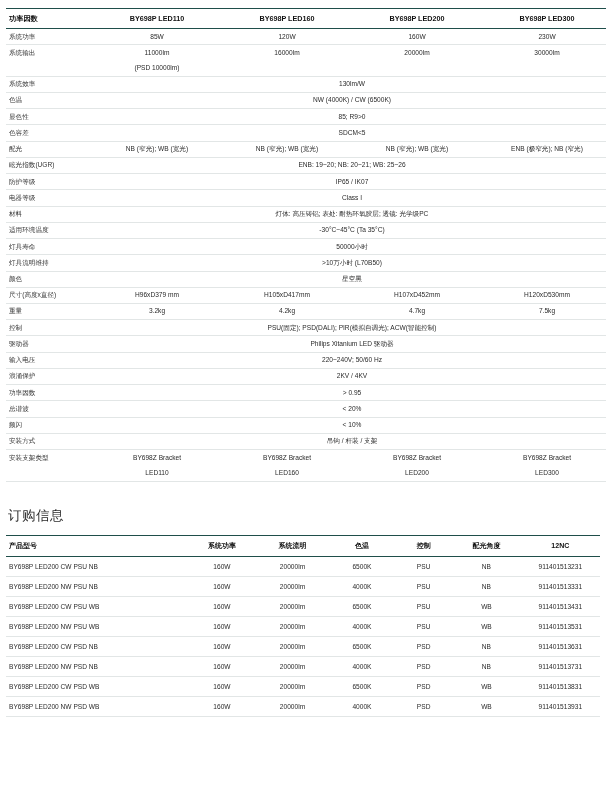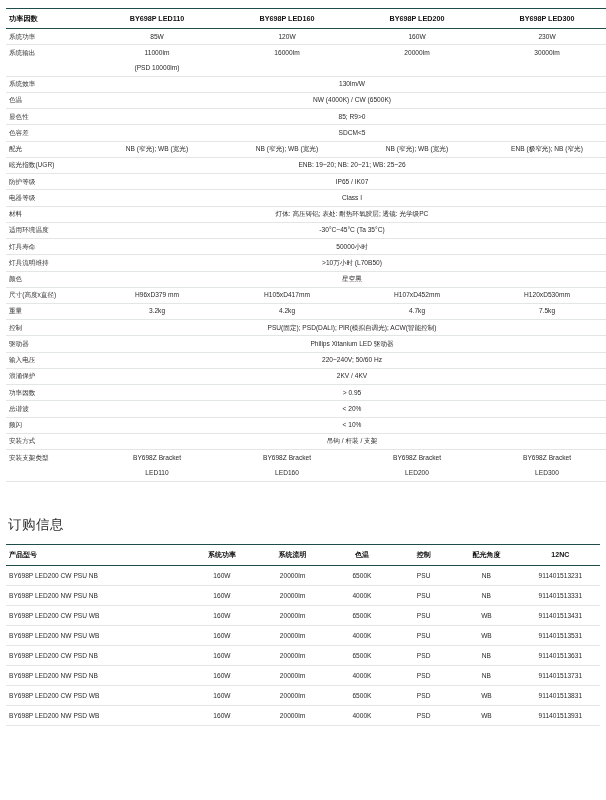--- a/index.html
+++ b/index.html
@@ -62,21 +62,21 @@
     padding-left: 3px;
     color: #333;
   }
   .spec-table tbody tr.noline td {
     border-bottom: none;
   }
   .col-lbl  { width: 86px; }
   .col-c    { width: 130px; }
 
   
-  .order-wrap { margin-top: 34px; }
+  .order-wrap { margin-top: 25px; }
   .order-table {
     font-size: 6.6px;
     color: #2a2a2a;
   }
   .order-table thead th {
     font-size: 7px;
     font-weight: bold;
     color: #111;
     border-top: 1.4px solid #1f4e4a;
     border-bottom: 1.1px solid #1f4e4a;

